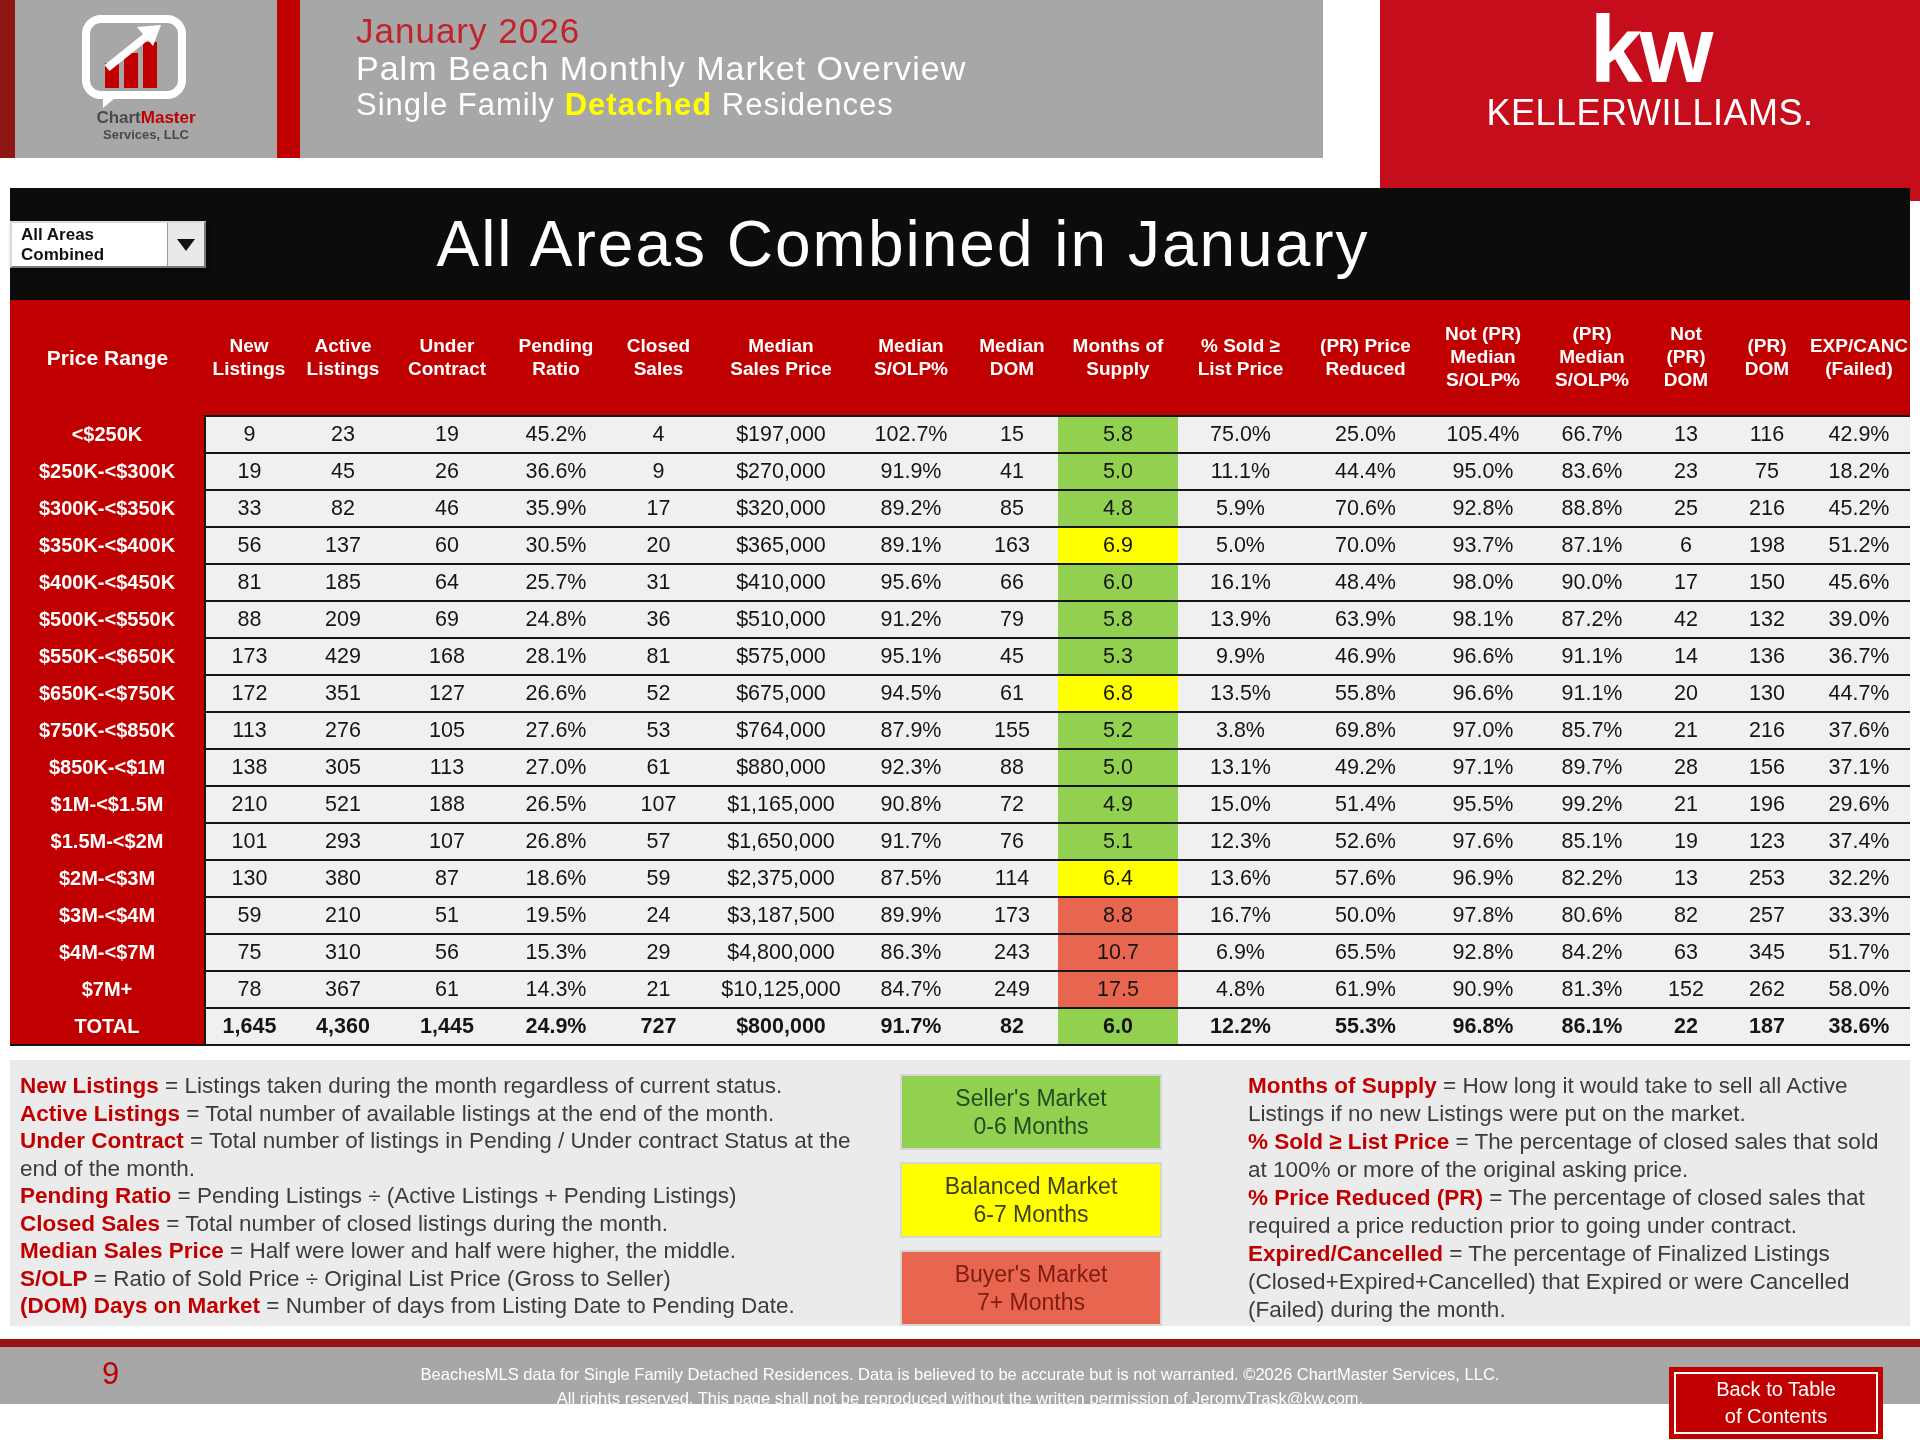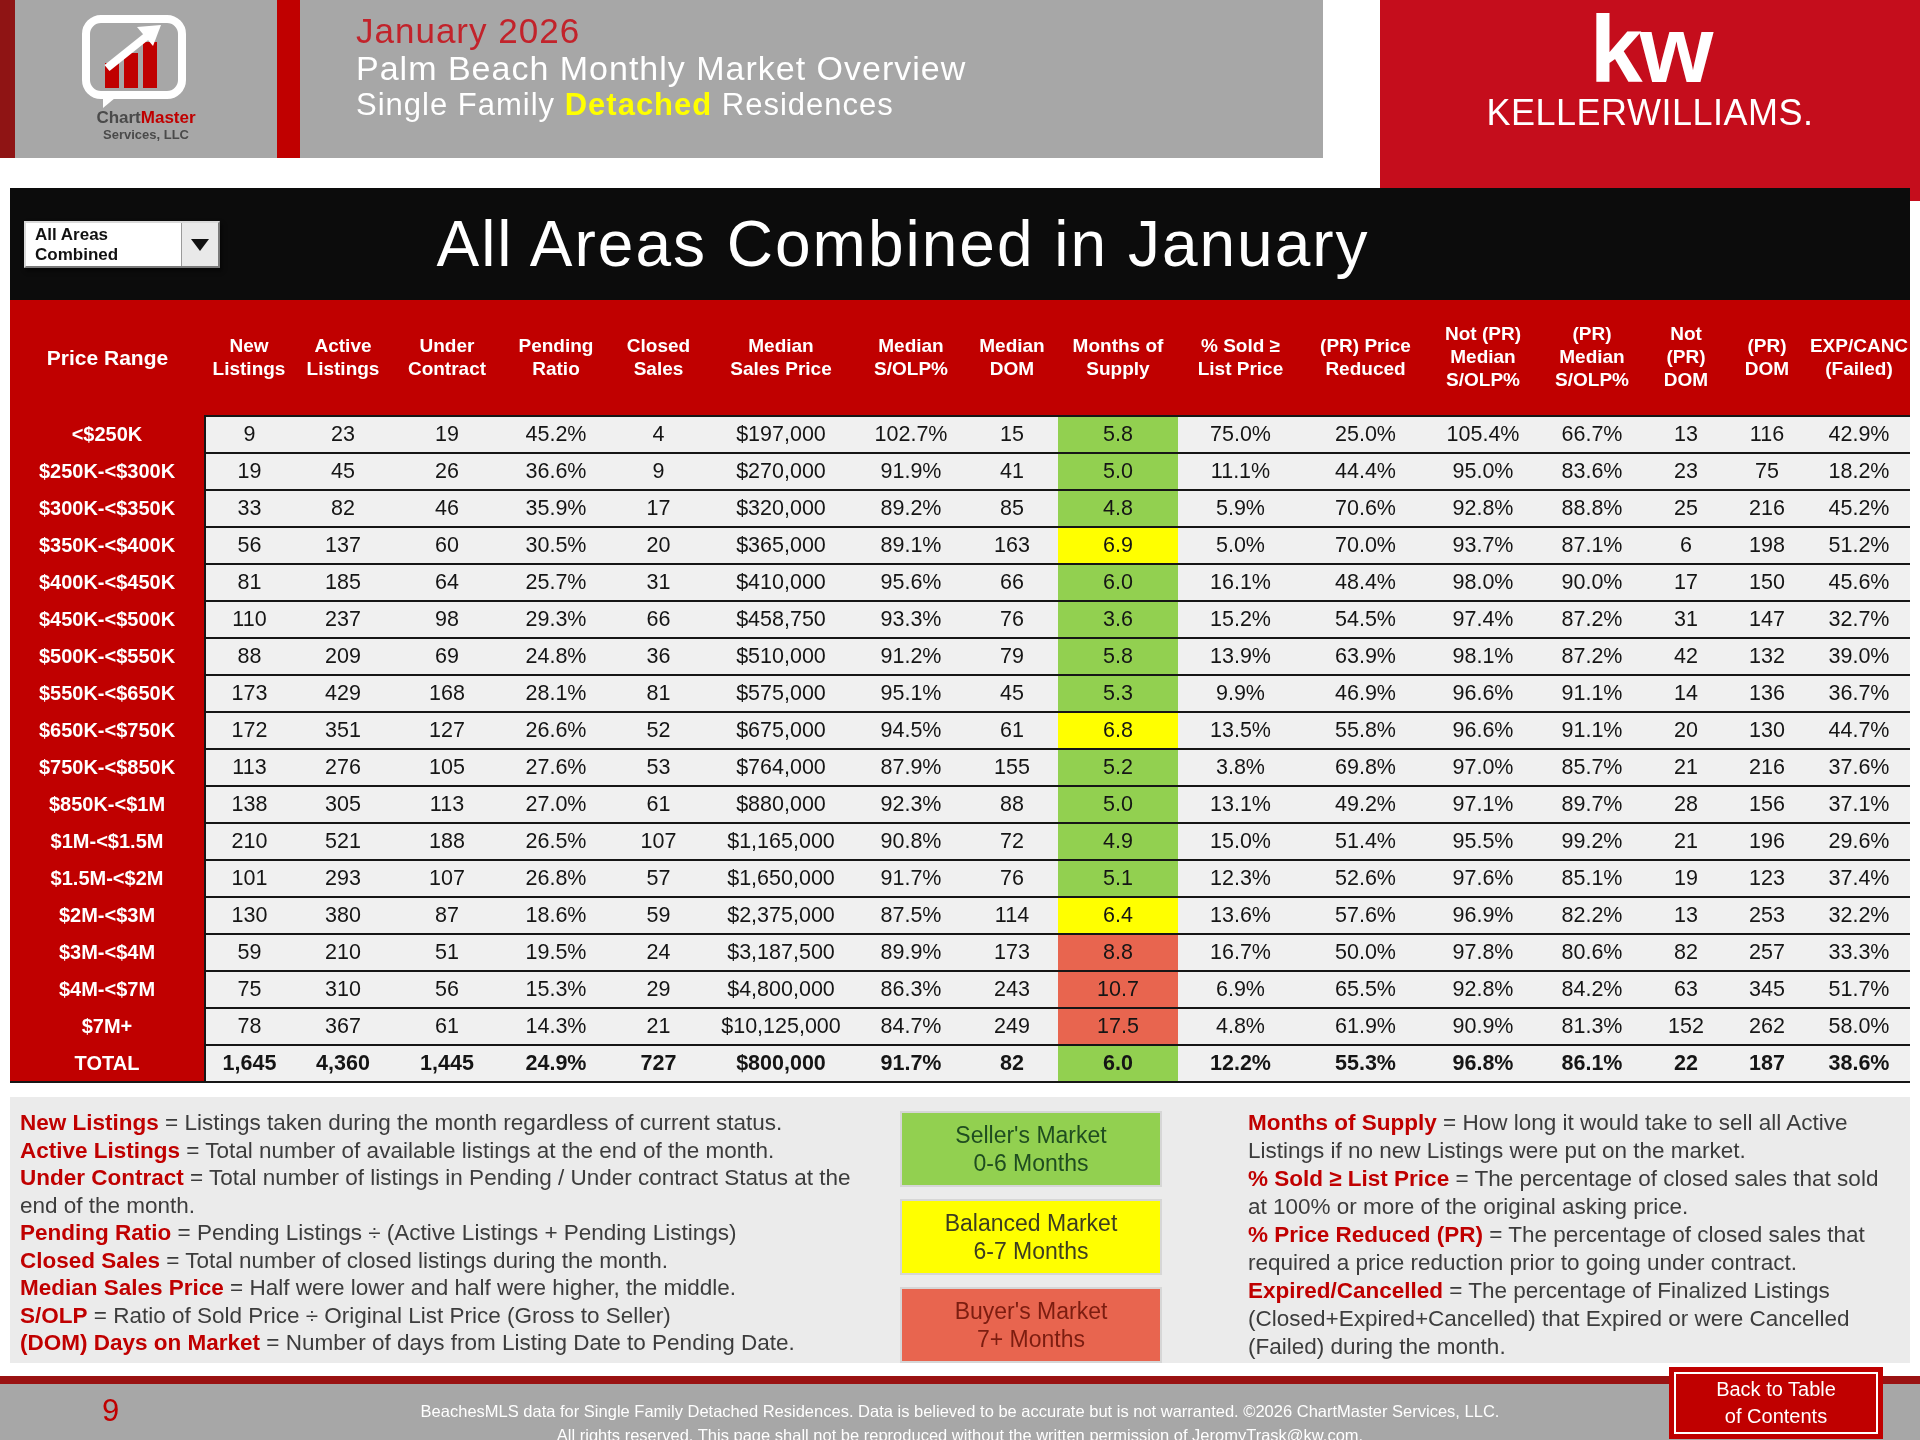--- a/index.html
+++ b/index.html
@@ -22,21 +22,21 @@
   .banner-title { color:#ffffff; font-size:34px; line-height:37px; letter-spacing:1px; }
   .banner-sub { color:#ffffff; font-size:31px; line-height:36px; letter-spacing:1px; }
   .banner-sub .detached { color:#ffff00; font-weight:bold; }
   .white-gap { width:57px; background:#ffffff; }
   .kw-block { width:540px; height:201px; background:#c50d1c; color:#fff; text-align:center; }
   .kw-mark { font-size:95px; font-weight:bold; line-height:0.95; letter-spacing:-3px; margin-top:4px; }
   .kw-name { font-size:36px; letter-spacing:0.5px; margin-top:-2px; }
 
   
   .selector-banner { margin:30px 10px 0 10px; height:112px; background:#0c0c0c; position:relative; }
-  .dropdown { position:absolute; left:14px; top:33px; width:196px; height:47px; background:#ffffff;
+  .dropdown { position:absolute; left:0; top:33px; width:196px; height:47px; background:#ffffff;
               border:2px solid #d9d9d9; border-right-color:#7a7a7a; border-bottom-color:#7a7a7a;
               box-shadow:2px 3px 4px rgba(0,0,0,0.55); display:flex; align-items:stretch; }
   .dropdown-value { flex:1; font-size:17px; font-weight:bold; color:#111; display:flex; align-items:center; padding-left:9px; }
   .dropdown-arrow-btn { width:37px; background:#e9e9e9; border-left:1px solid #9a9a9a; display:flex; align-items:center; justify-content:center; }
   .dropdown-arrow-btn .tri { width:0; height:0; border-left:9px solid transparent; border-right:9px solid transparent; border-top:12px solid #111; }
   .selector-title { position:absolute; left:47%; top:50%; transform:translate(-50%,-50%); color:#ffffff;
                     font-size:64px; letter-spacing:2px; white-space:nowrap; font-weight:400; }
 
   
   .mtable-wrap { margin:0 10px; }
@@ -266,39 +266,20 @@
             <td style="background: rgb(146, 208, 80);">6.0</td>
             <td>16.1%</td>
             <td>48.4%</td>
             <td>98.0%</td>
             <td>90.0%</td>
             <td>17</td>
             <td>150</td>
             <td>45.6%</td>
           </tr>
           <tr>
-            <td class="price-cell">$450K-&lt;$500K</td>
-            <td>110</td>
-            <td>237</td>
-            <td>98</td>
-            <td>29.3%</td>
-            <td>66</td>
-            <td>$458,750</td>
-            <td>93.3%</td>
-            <td>76</td>
-            <td style="background: rgb(146, 208, 80);">3.6</td>
-            <td>15.2%</td>
-            <td>54.5%</td>
-            <td>97.4%</td>
-            <td>87.2%</td>
-            <td>31</td>
-            <td>147</td>
-            <td>32.7%</td>
-          </tr>
-          <tr>
             <td class="price-cell">$500K-&lt;$550K</td>
             <td>88</td>
             <td>209</td>
             <td>69</td>
             <td>24.8%</td>
             <td>36</td>
             <td>$510,000</td>
             <td>91.2%</td>
             <td>79</td>
             <td style="background: rgb(146, 208, 80);">5.8</td>

